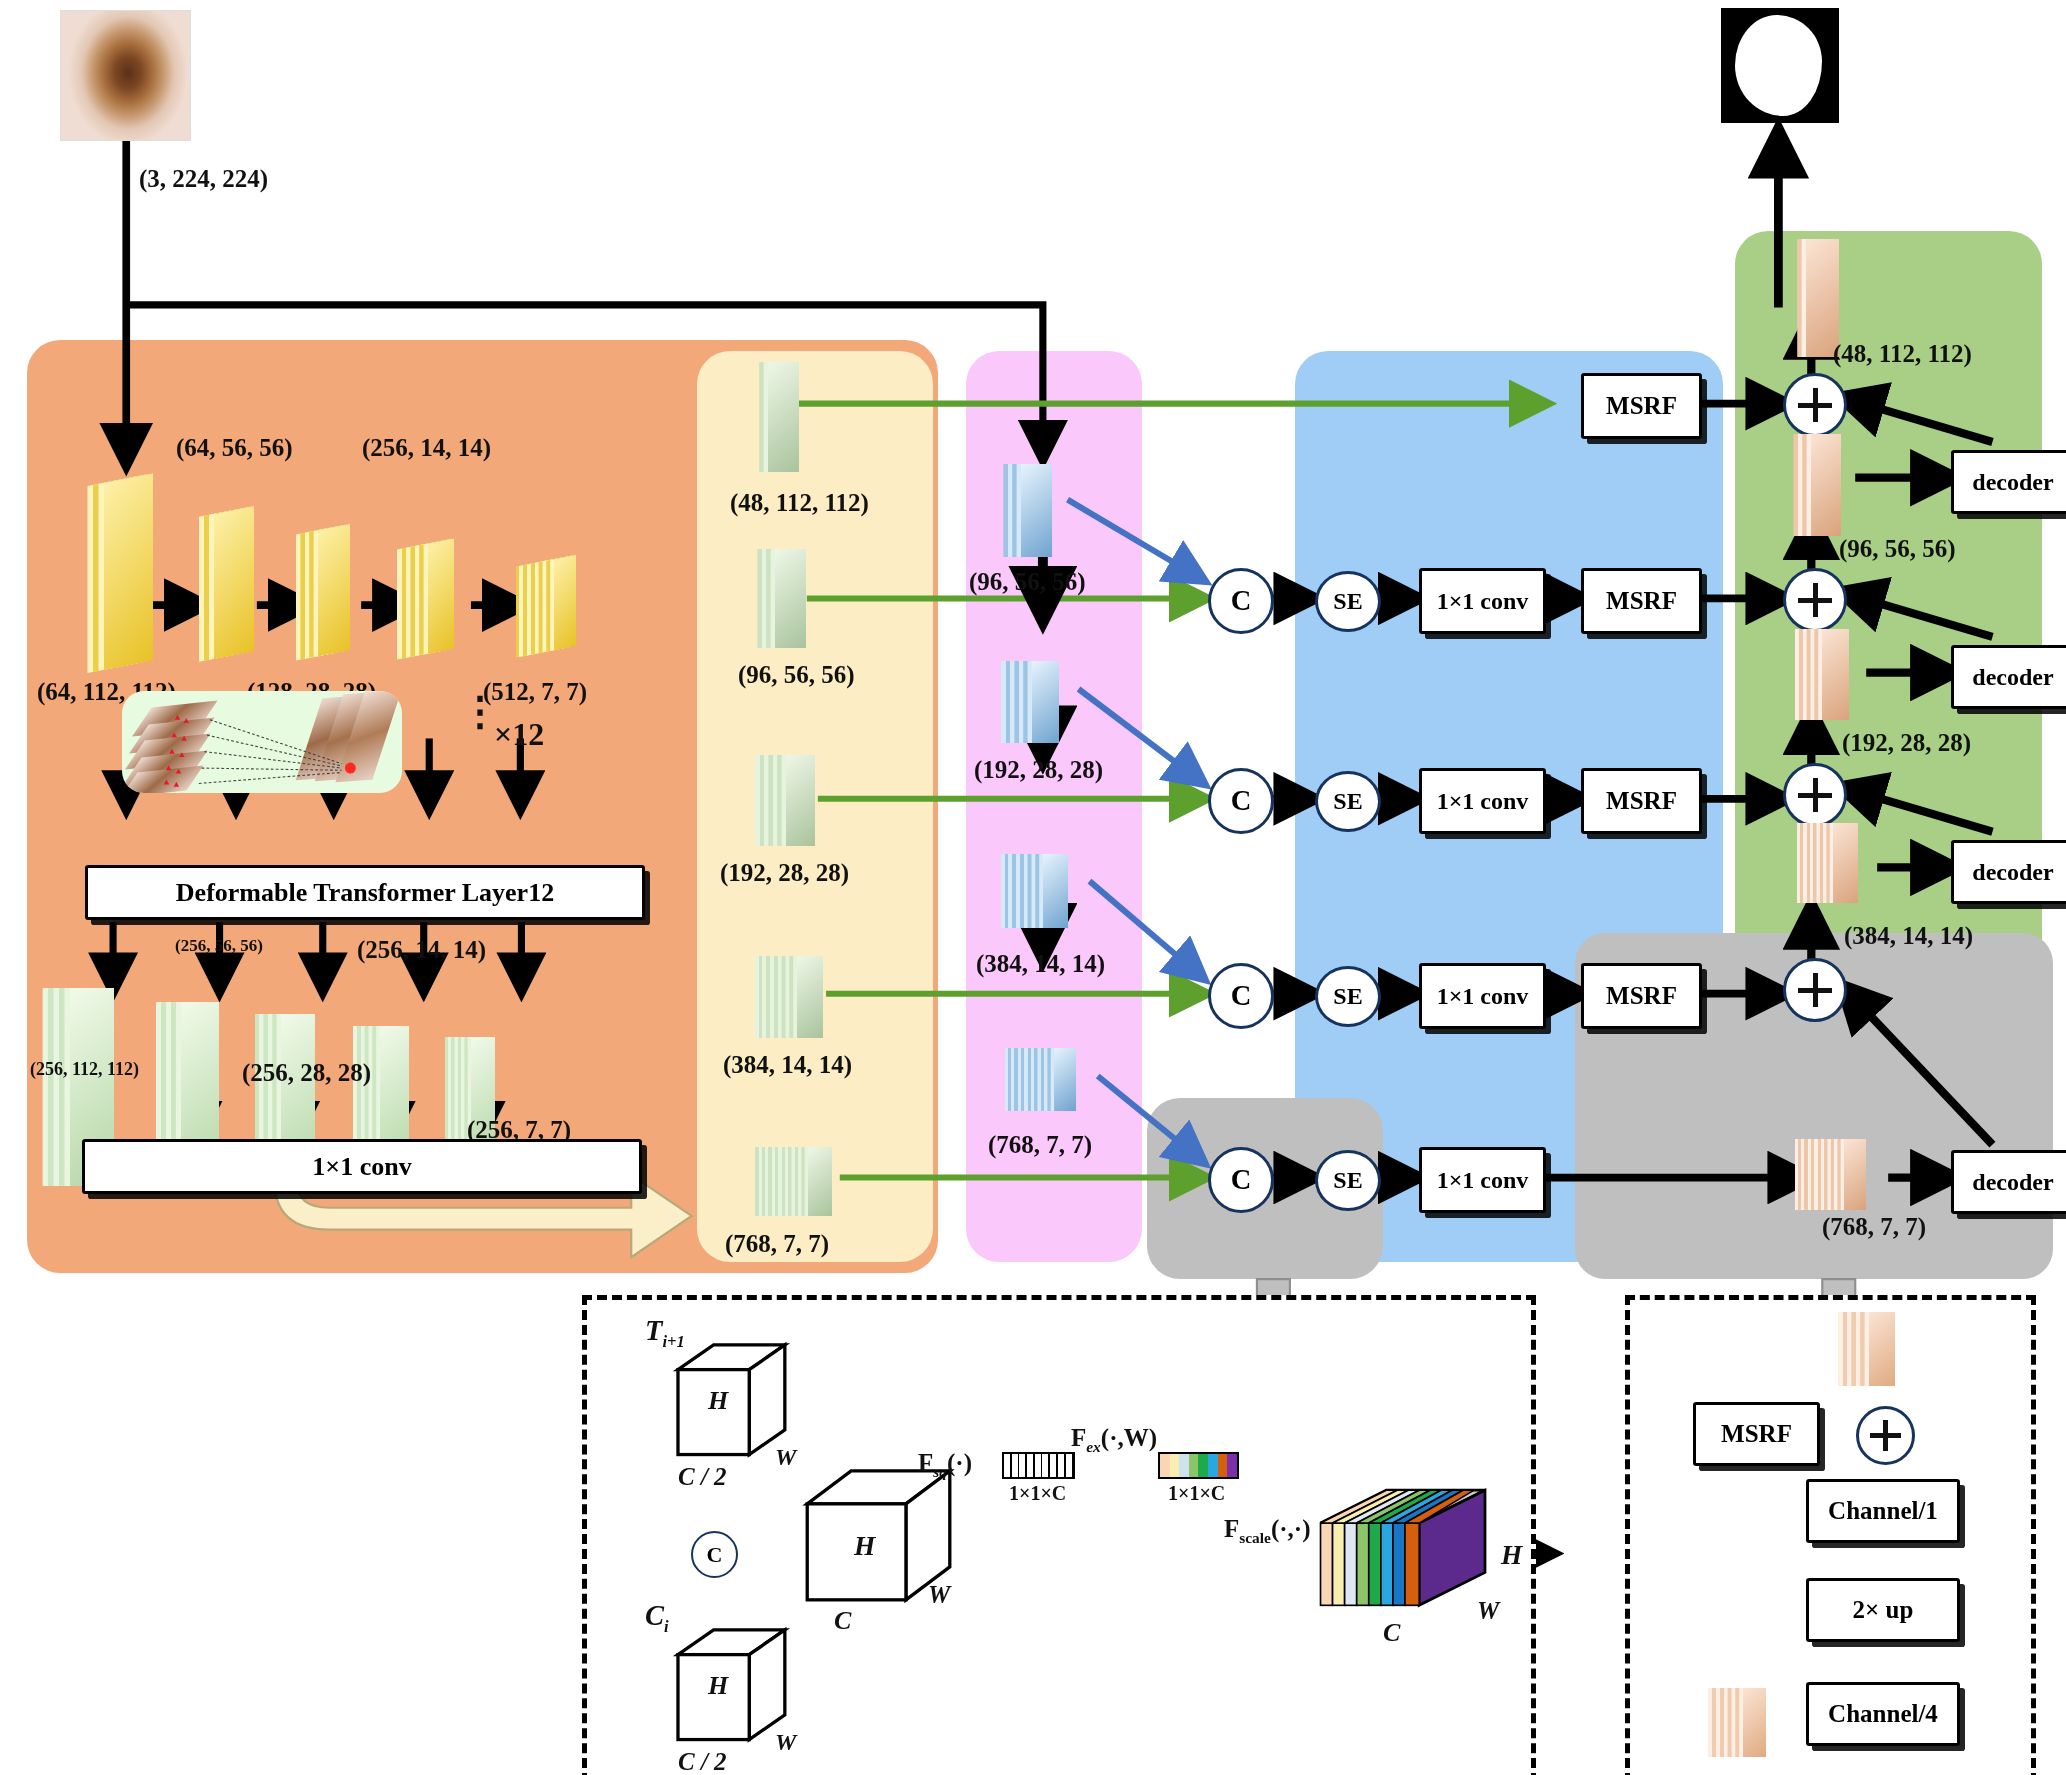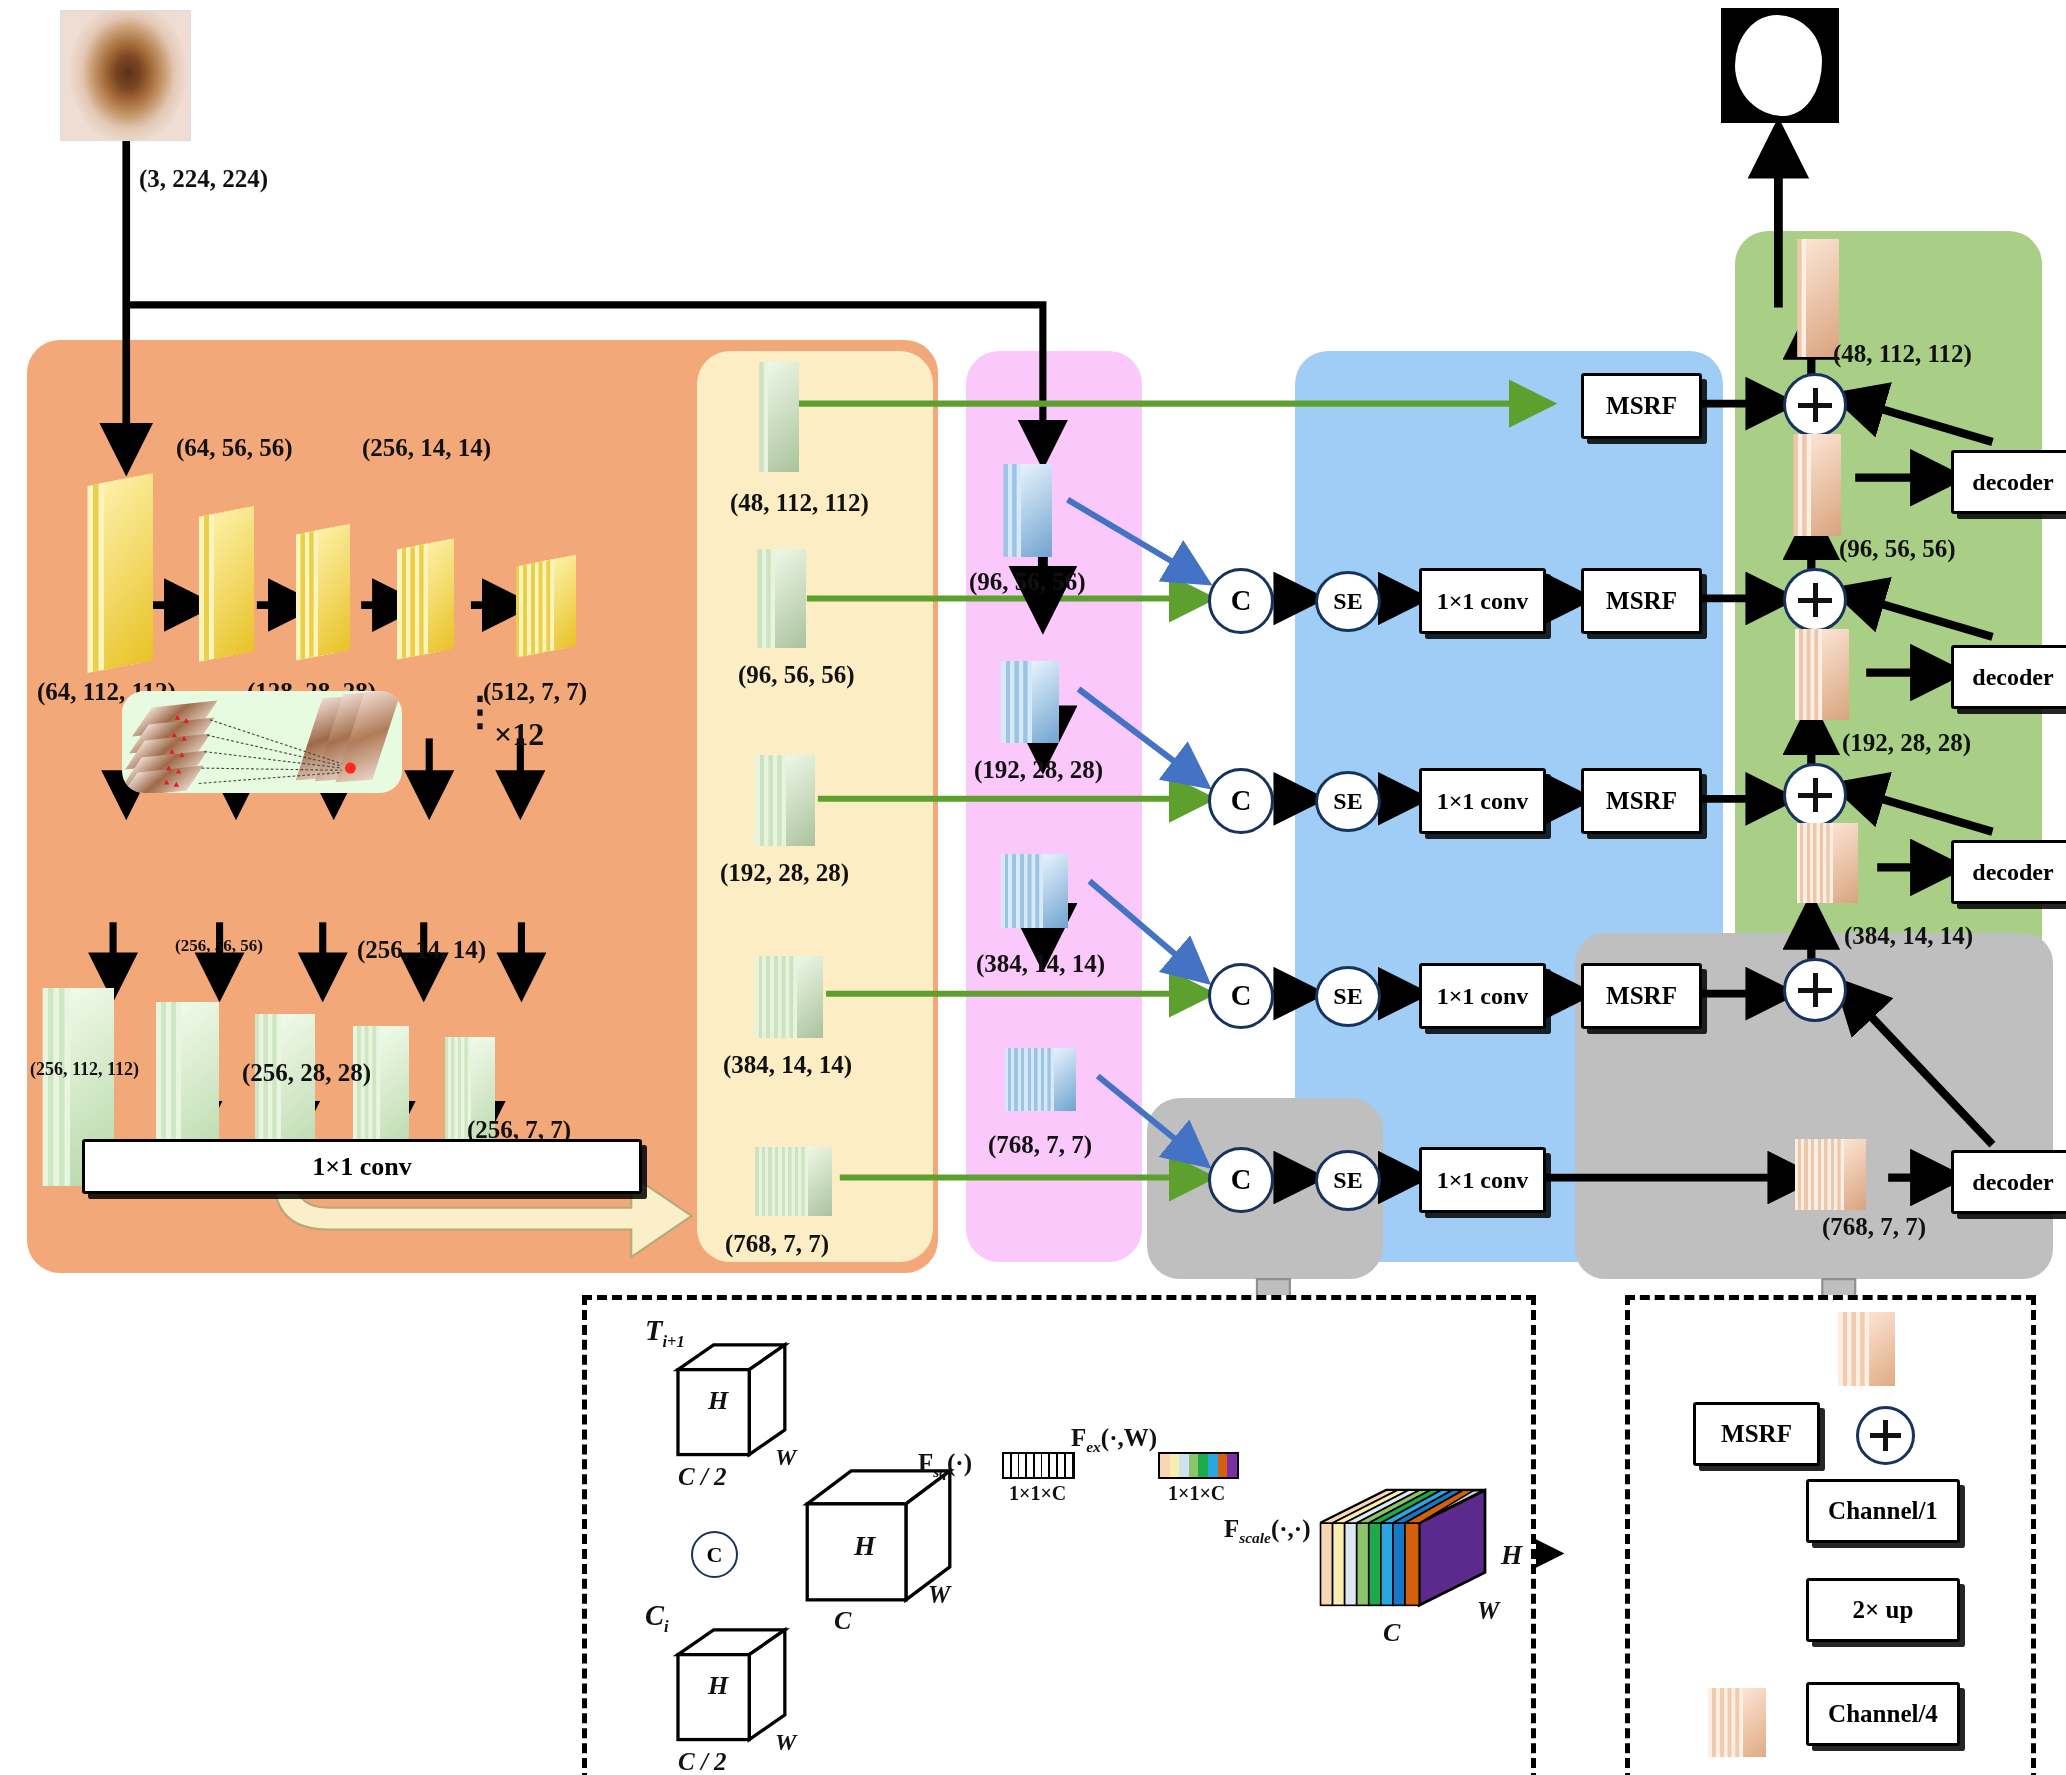--- a/index.html
+++ b/index.html
@@ -265,20 +265,23 @@
         <polygon points="76,170 86,170 81,161"></polygon>
           <polygon points="94,174 104,174 99,165"></polygon>
       </g>
       <circle cx="416" cy="140" r="10" fill="#ff2a1f"></circle>
     </svg>
   </div>
 
   <div class="lbl" style="left:460px;top:700px;font-size:40px;line-height:0.6;">⋮</div>
   <div class="lbl" style="left:494px;top:716px;font-size:32px;">×12</div>
 
+  <div class="boxw" style="left:85px;top:865px;width:554px;height:49px;font-size:26px;">
+    <span>Deformable Transformer Layer12</span>
+  </div>
 
   <div class="slab" style="left:70px;top:988px;width:44px;height:198px;
               background:linear-gradient(140deg,#f1fae9,#b4d6a6);
               box-shadow:-5.5px 0 #e8f6e0,-11px 0 #cfe6c2,-16.5px 0 #e8f6e0,-22px 0 #cfe6c2,-27.4px 0 #e8f6e0;"></div>
   <div class="slab" style="left:181px;top:1002px;width:38px;height:181px;
               background:linear-gradient(140deg,#f1fae9,#b4d6a6);
               box-shadow:-5px 0 #e8f6e0,-10px 0 #cfe6c2,-15px 0 #e8f6e0,-20px 0 #cfe6c2,-25px 0 #e8f6e0;"></div>
   <div class="slab" style="left:281px;top:1014px;width:34px;height:165px;
               background:linear-gradient(140deg,#f1fae9,#b4d6a6);
               box-shadow:-4.4px 0 #e8f6e0,-8.8px 0 #cfe6c2,-13px 0 #e8f6e0,-17.6px 0 #cfe6c2,-22px 0 #e8f6e0,-26px 0 #cfe6c2;"></div>
@@ -486,21 +489,21 @@
 
   <div class="lbl" style="left:1071px;top:1424px;font-size:25px;">
     <b>F</b><sub style="font-size:15.4px;font-style:italic;">ex</sub><span>(·,W)</span>
   </div>
 
   <div style="position:absolute;left:1158px;top:1452px;width:77px;height:23px;border:2.2px solid #000;
               background:linear-gradient(90deg,#fbd6b4 0 12.5%,#f7eeb0 12.5% 25%,#cfe0ef 25% 37.5%,#8cc46a 37.5% 50%,#1ea94a 50% 62.5%,#2aa6e0 62.5% 75%,#d4600f 75% 87.5%,#7b2fa8 87.5% 100%);"></div>
   <div class="lbl" style="left:1168px;top:1482px;font-size:20px;">1×1×C</div>
 
   <div class="lbl" style="left:1224px;top:1515px;font-size:25px;">
-    <b>F</b><sub style="font-size:15.4px;font-style:italic;">scale</sub><span>(·,·)</span>
+    <b>F</b><sub style="font-size:15.4px;">scale</sub><span>(·,·)</span>
   </div>
 
   <div class="cube" style="left:1315px;top:1471px;">
     <svg width="181" height="159" viewBox="0 0 330 290">
       <polygon points="10,95 190,95 310,35 130,35" fill="#cfcfcf" stroke="#000" stroke-width="5"></polygon>
       <polygon points="190,95 310,35 310,185 190,245" fill="#5b2a8c" stroke="#000" stroke-width="5"></polygon>
       <g stroke="#000" stroke-width="3">
         <rect x="10" y="95" width="22" height="150" fill="#fbd6b4"></rect>
         <rect x="32" y="95" width="22" height="150" fill="#f7eeb0"></rect>
         <rect x="54" y="95" width="22" height="150" fill="#dde8f3"></rect>

